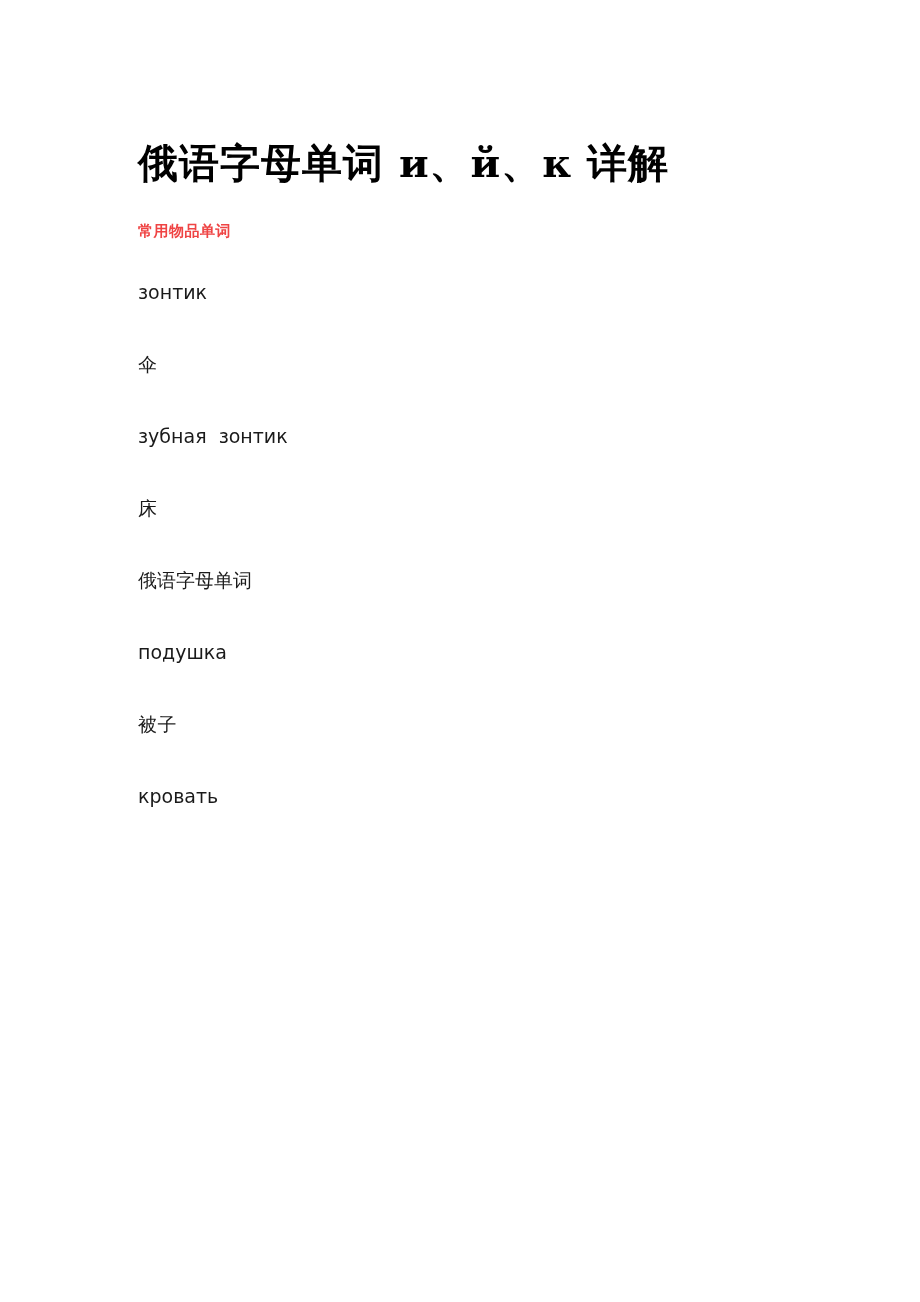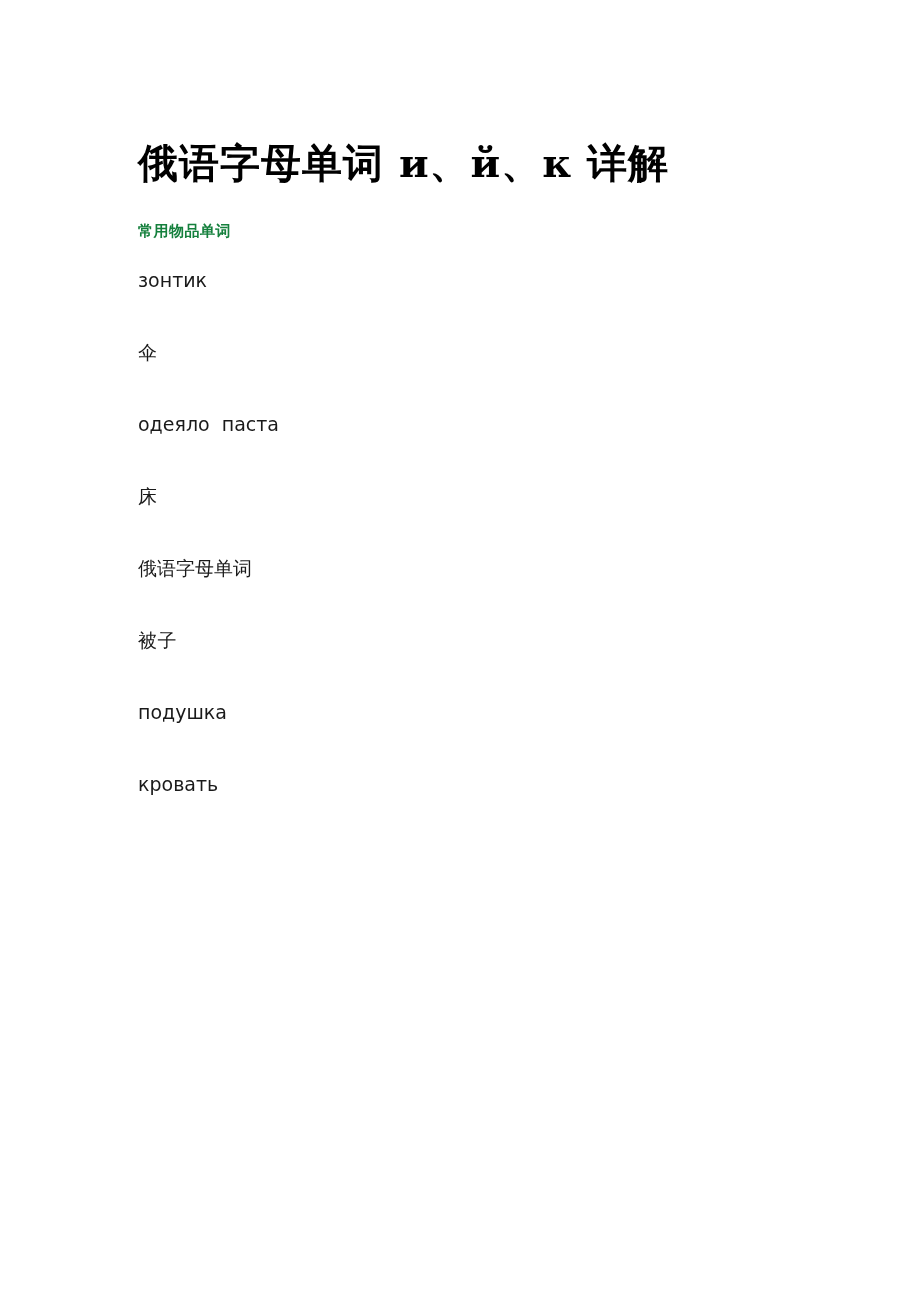--- a/index.html
+++ b/index.html
@@ -34,27 +34,27 @@
     white-space: nowrap;
     line-height: 1.2;
   }
   .section-heading {
     position: absolute;
     left: 138px;
     top: 222px;
     font-family: "Liberation Sans", sans-serif;
     font-size: 15px;
     font-weight: 700;
-    color: #15803d;
+    color: #ef4444;
     letter-spacing: 0.5px;
   }
   .word-list {
     position: absolute;
     left: 138px;
-    top: 268px;
+    top: 280px;
     width: 700px;
     margin: 0;
     padding: 0;
     list-style: none;
   }
   .word-item {
     font-size: 19px;
     line-height: 24px;
     color: #1a1a1a;
     height: 24px;
@@ -72,21 +72,21 @@
 
 <div class="page">
 
   <h1 class="doc-title">俄语字母单词 и、й、к 详解</h1>
 
   <div class="section-heading">常用物品单词</div>
 
   <ul class="word-list">
     <li class="word-item">зонтик</li>
     <li class="word-item cn">伞</li>
-    <li class="word-item">одеяло  паста</li>
+    <li class="word-item">зубная  зонтик</li>
     <li class="word-item cn">床</li>
     <li class="word-item">俄语字母单词</li>
+    <li class="word-item">подушка</li>
     <li class="word-item cn">被子</li>
-    <li class="word-item">подушка</li>
     <li class="word-item">кровать</li>
   </ul>
 
 </div>
 
 </body></html>

